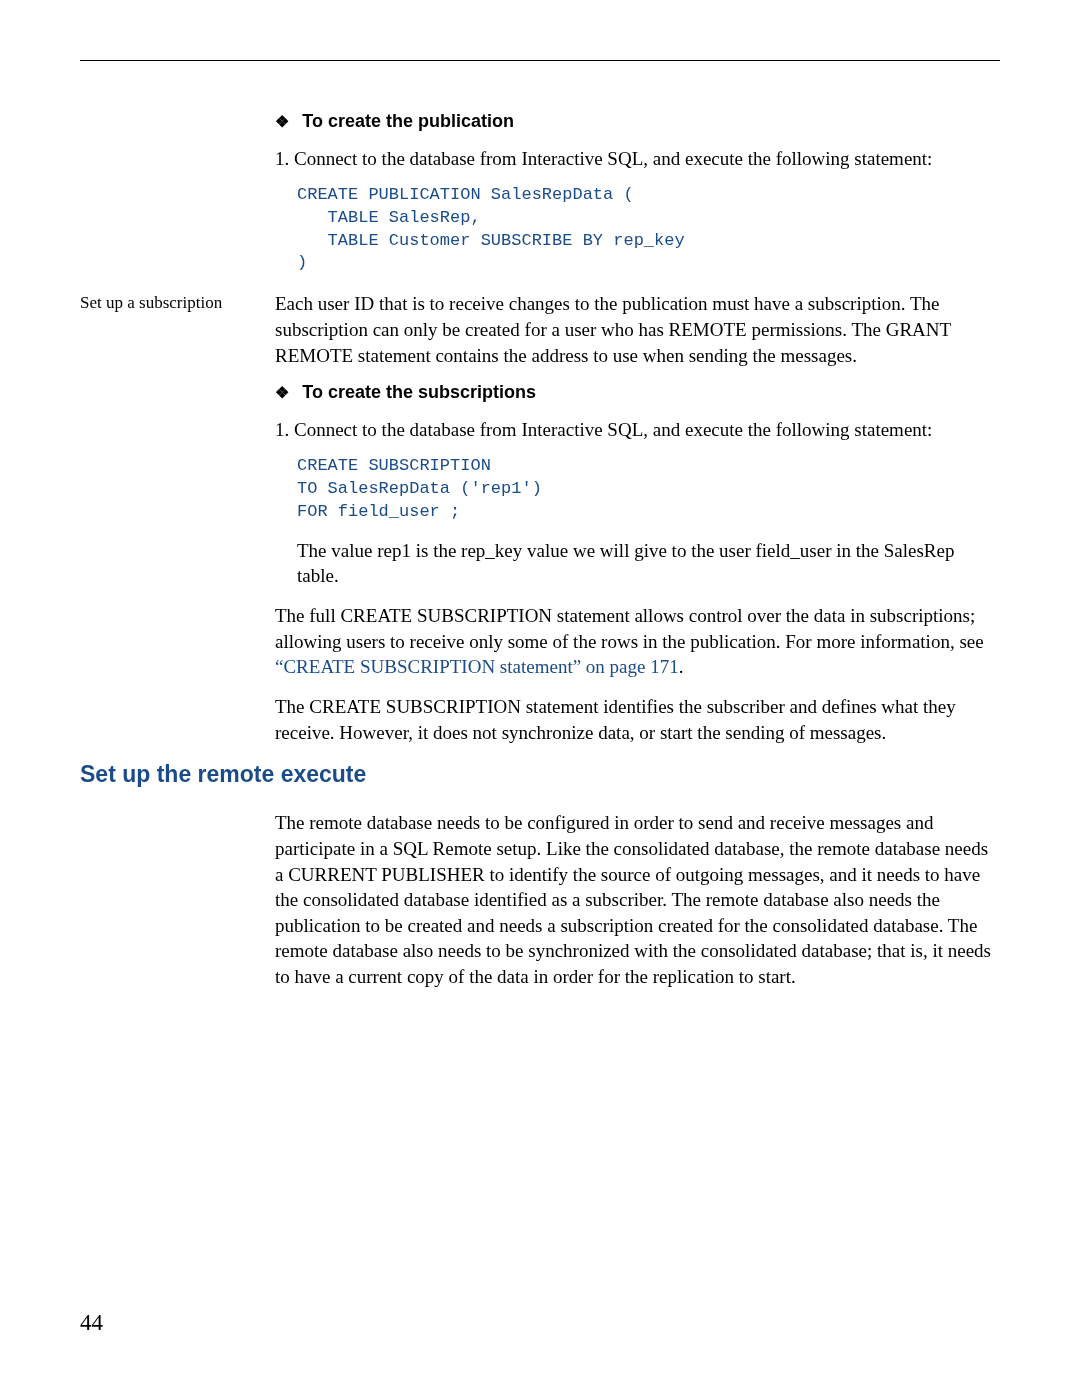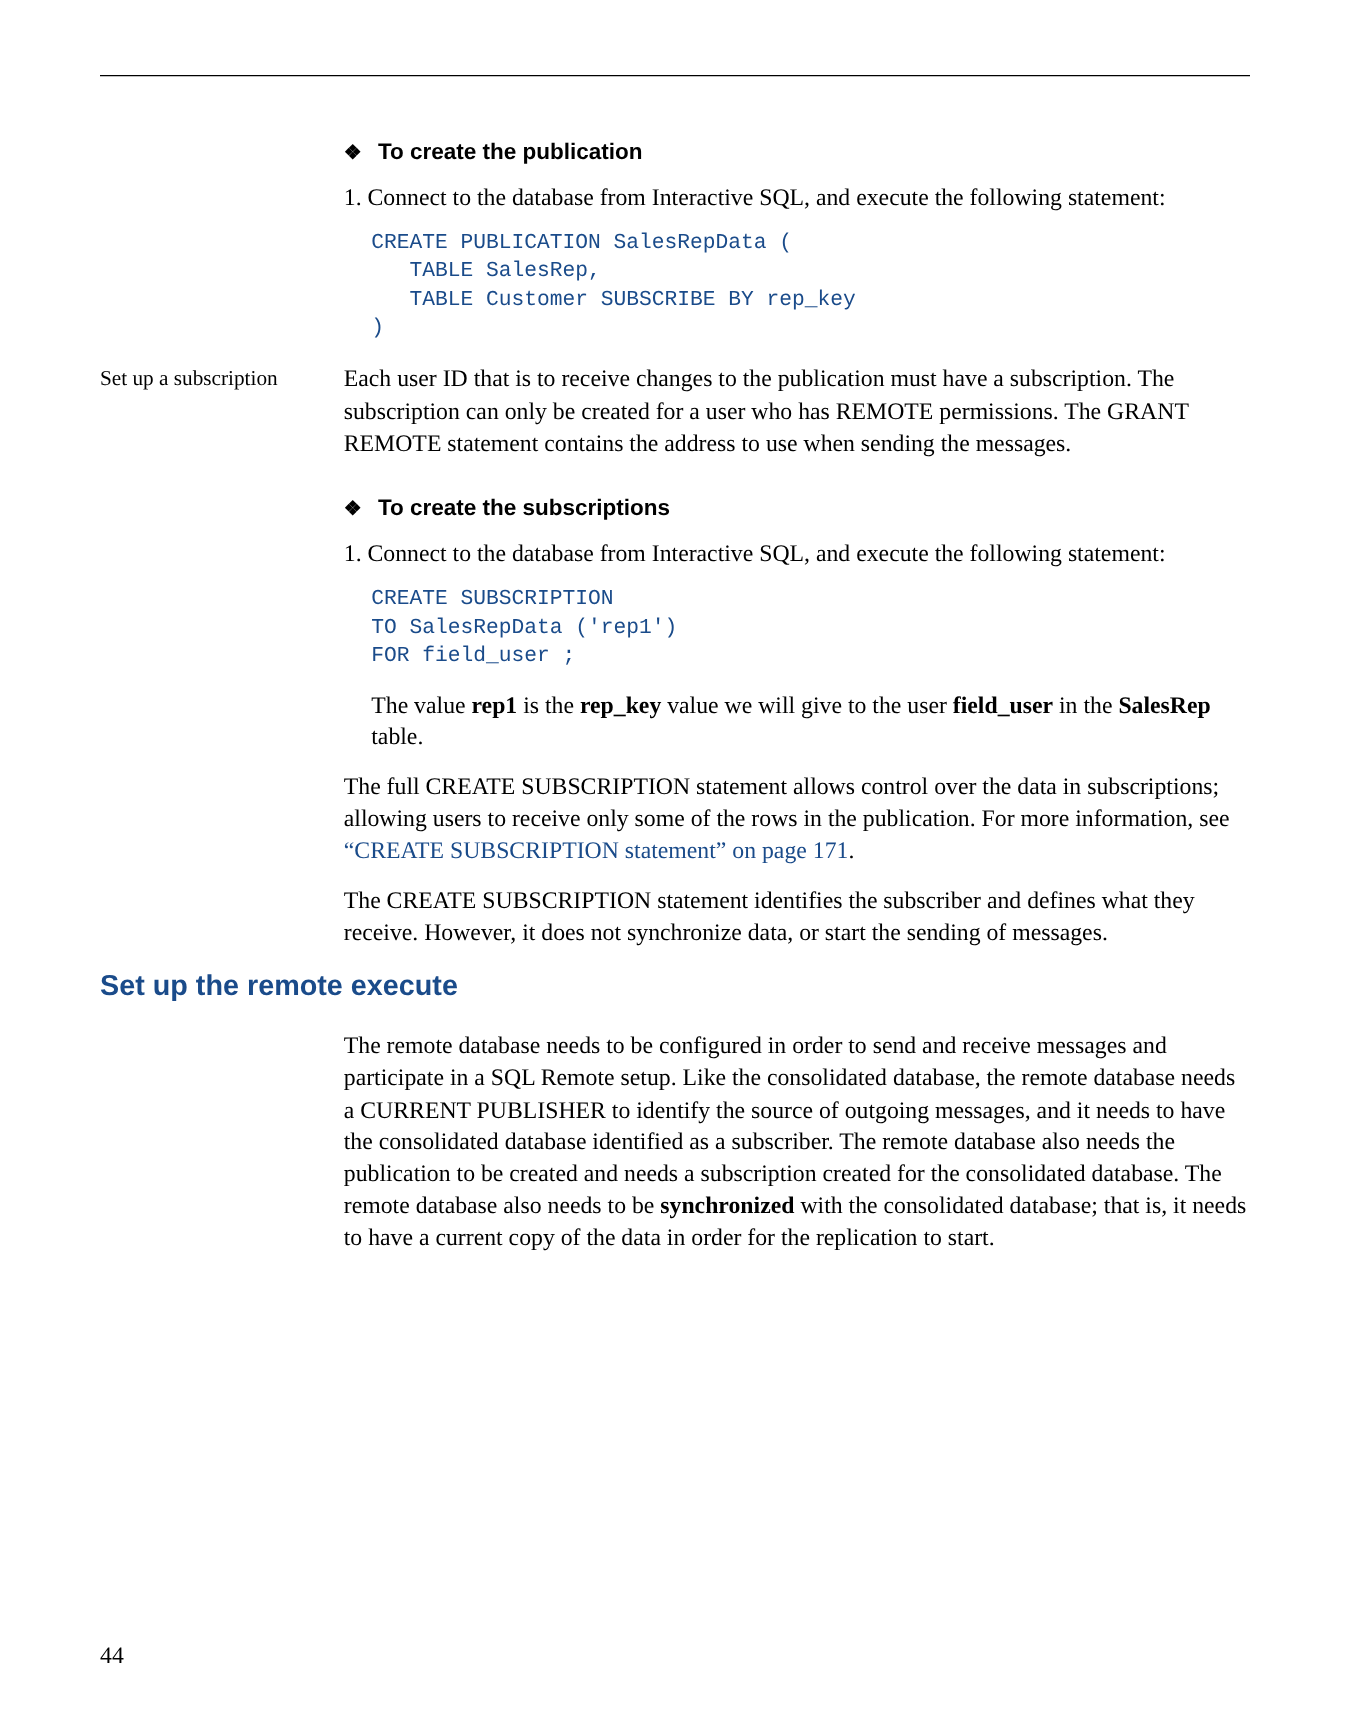--- a/index.html
+++ b/index.html
@@ -21,21 +21,20 @@
     border-top: 1px solid #000;
     margin-bottom: 50px;
   }
   .block {
     margin-left: 195px;
   }
   .bullet-heading {
     font-family: Arial, Helvetica, sans-serif;
     font-weight: bold;
     font-size: 18px;
-    margin-top: 14px;
     margin-bottom: 14px;
   }
   .diamond {
     font-size: 16px;
     display: inline-block;
     margin-right: 8px;
   }
   .ol-item {
     text-indent: -22px;
     padding-left: 22px;
@@ -60,41 +59,41 @@
     font-size: 17px;
     width: 195px;
     flex: none;
     padding-top: 2px;
   }
   .body-text {
     font-size: 19px;
     line-height: 1.35;
     margin-bottom: 14px;
   }
-  .body-text .b { font-weight: bold; }
+  .body-text .b { font-weight: normal; }
   .link {
     color: #1a4b8a;
   }
   .section-head {
     font-family: Arial, Helvetica, sans-serif;
     font-weight: bold;
     color: #1a4b8a;
     font-size: 23px;
     margin-top: 16px;
     margin-bottom: 22px;
     margin-left: 0;
   }
   .indent-more {
     padding-left: 22px;
   }
   .page-num {
     position: absolute;
     left: 80px;
     bottom: 52px;
-    font-size: 19px;
+    font-size: 23px;
   }
 </style>
 </head>
 <body>
 
 <div class="page">
   <div class="top-rule"></div>
 
   <div class="block">
     <div class="bullet-heading">

